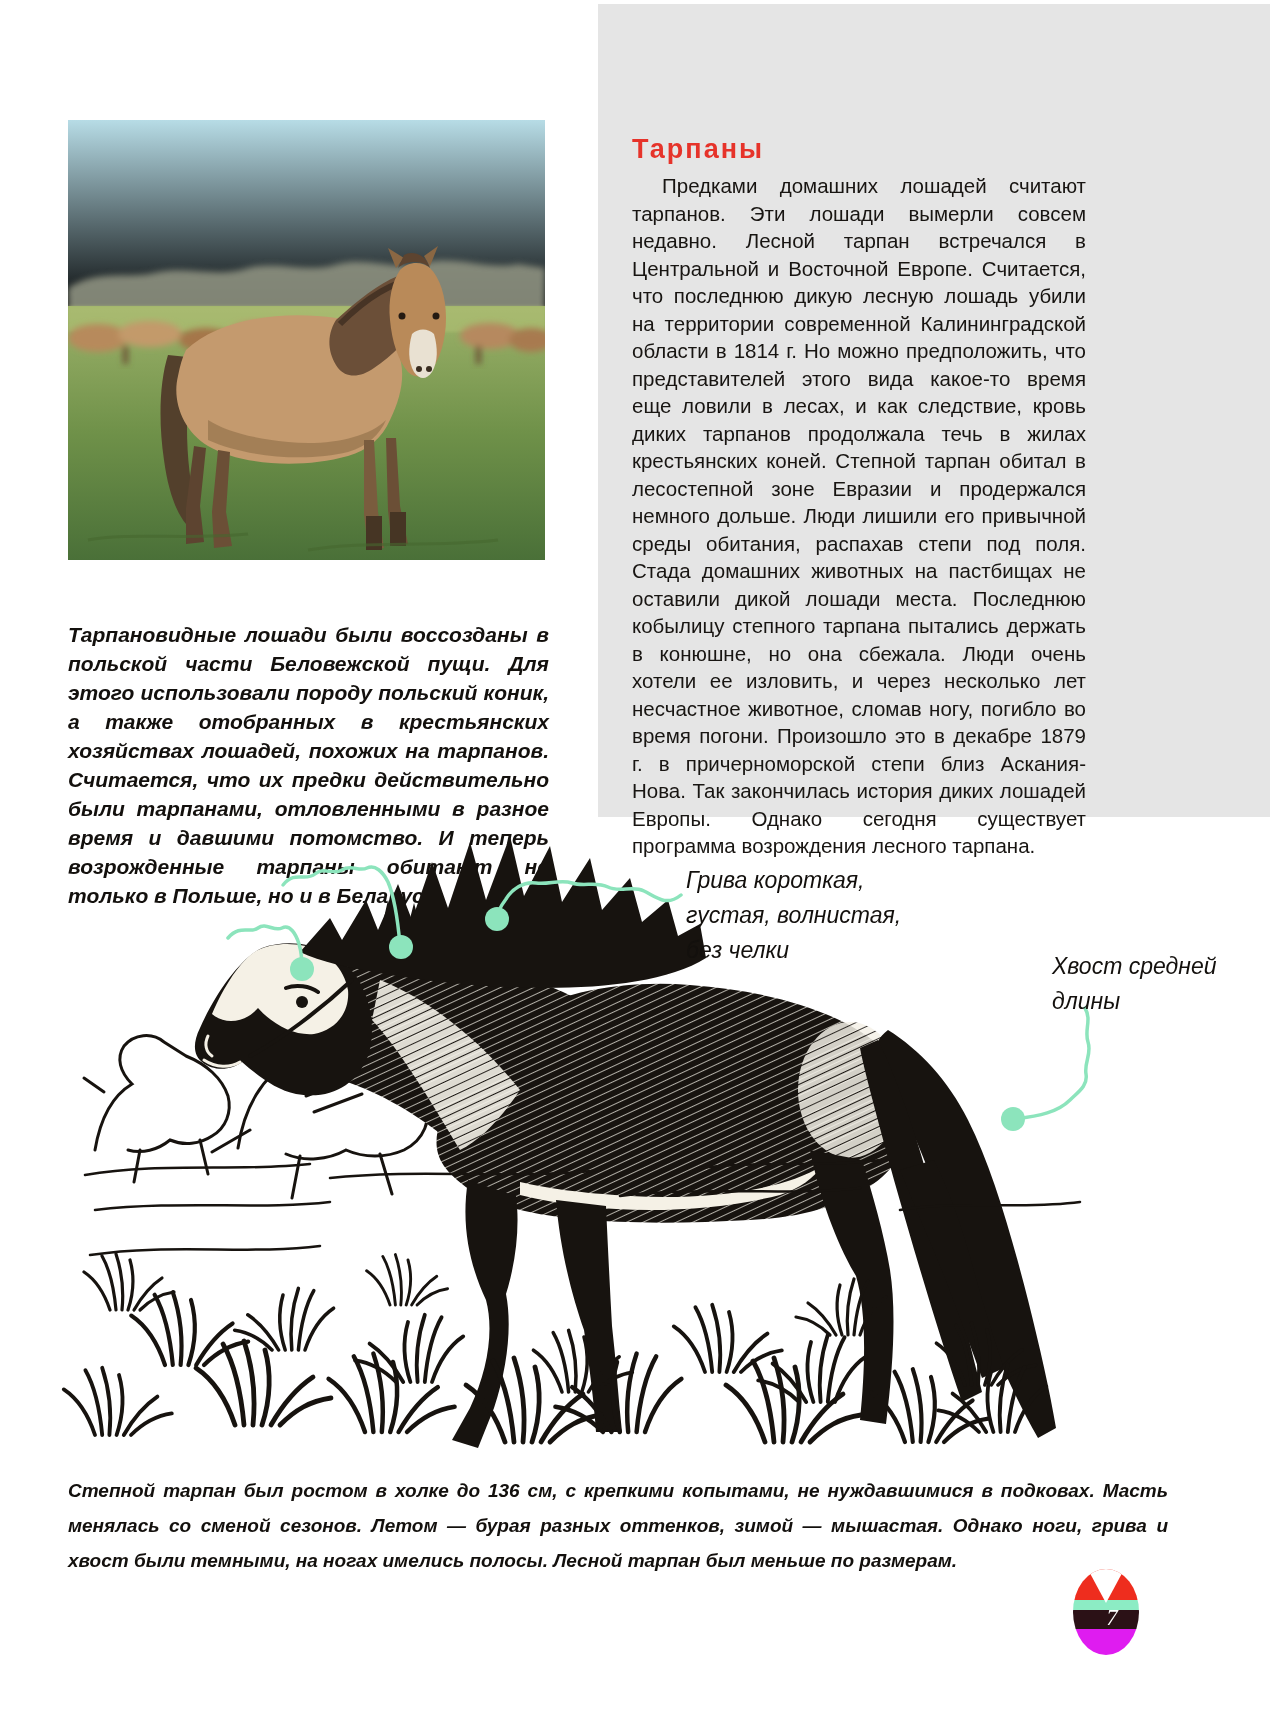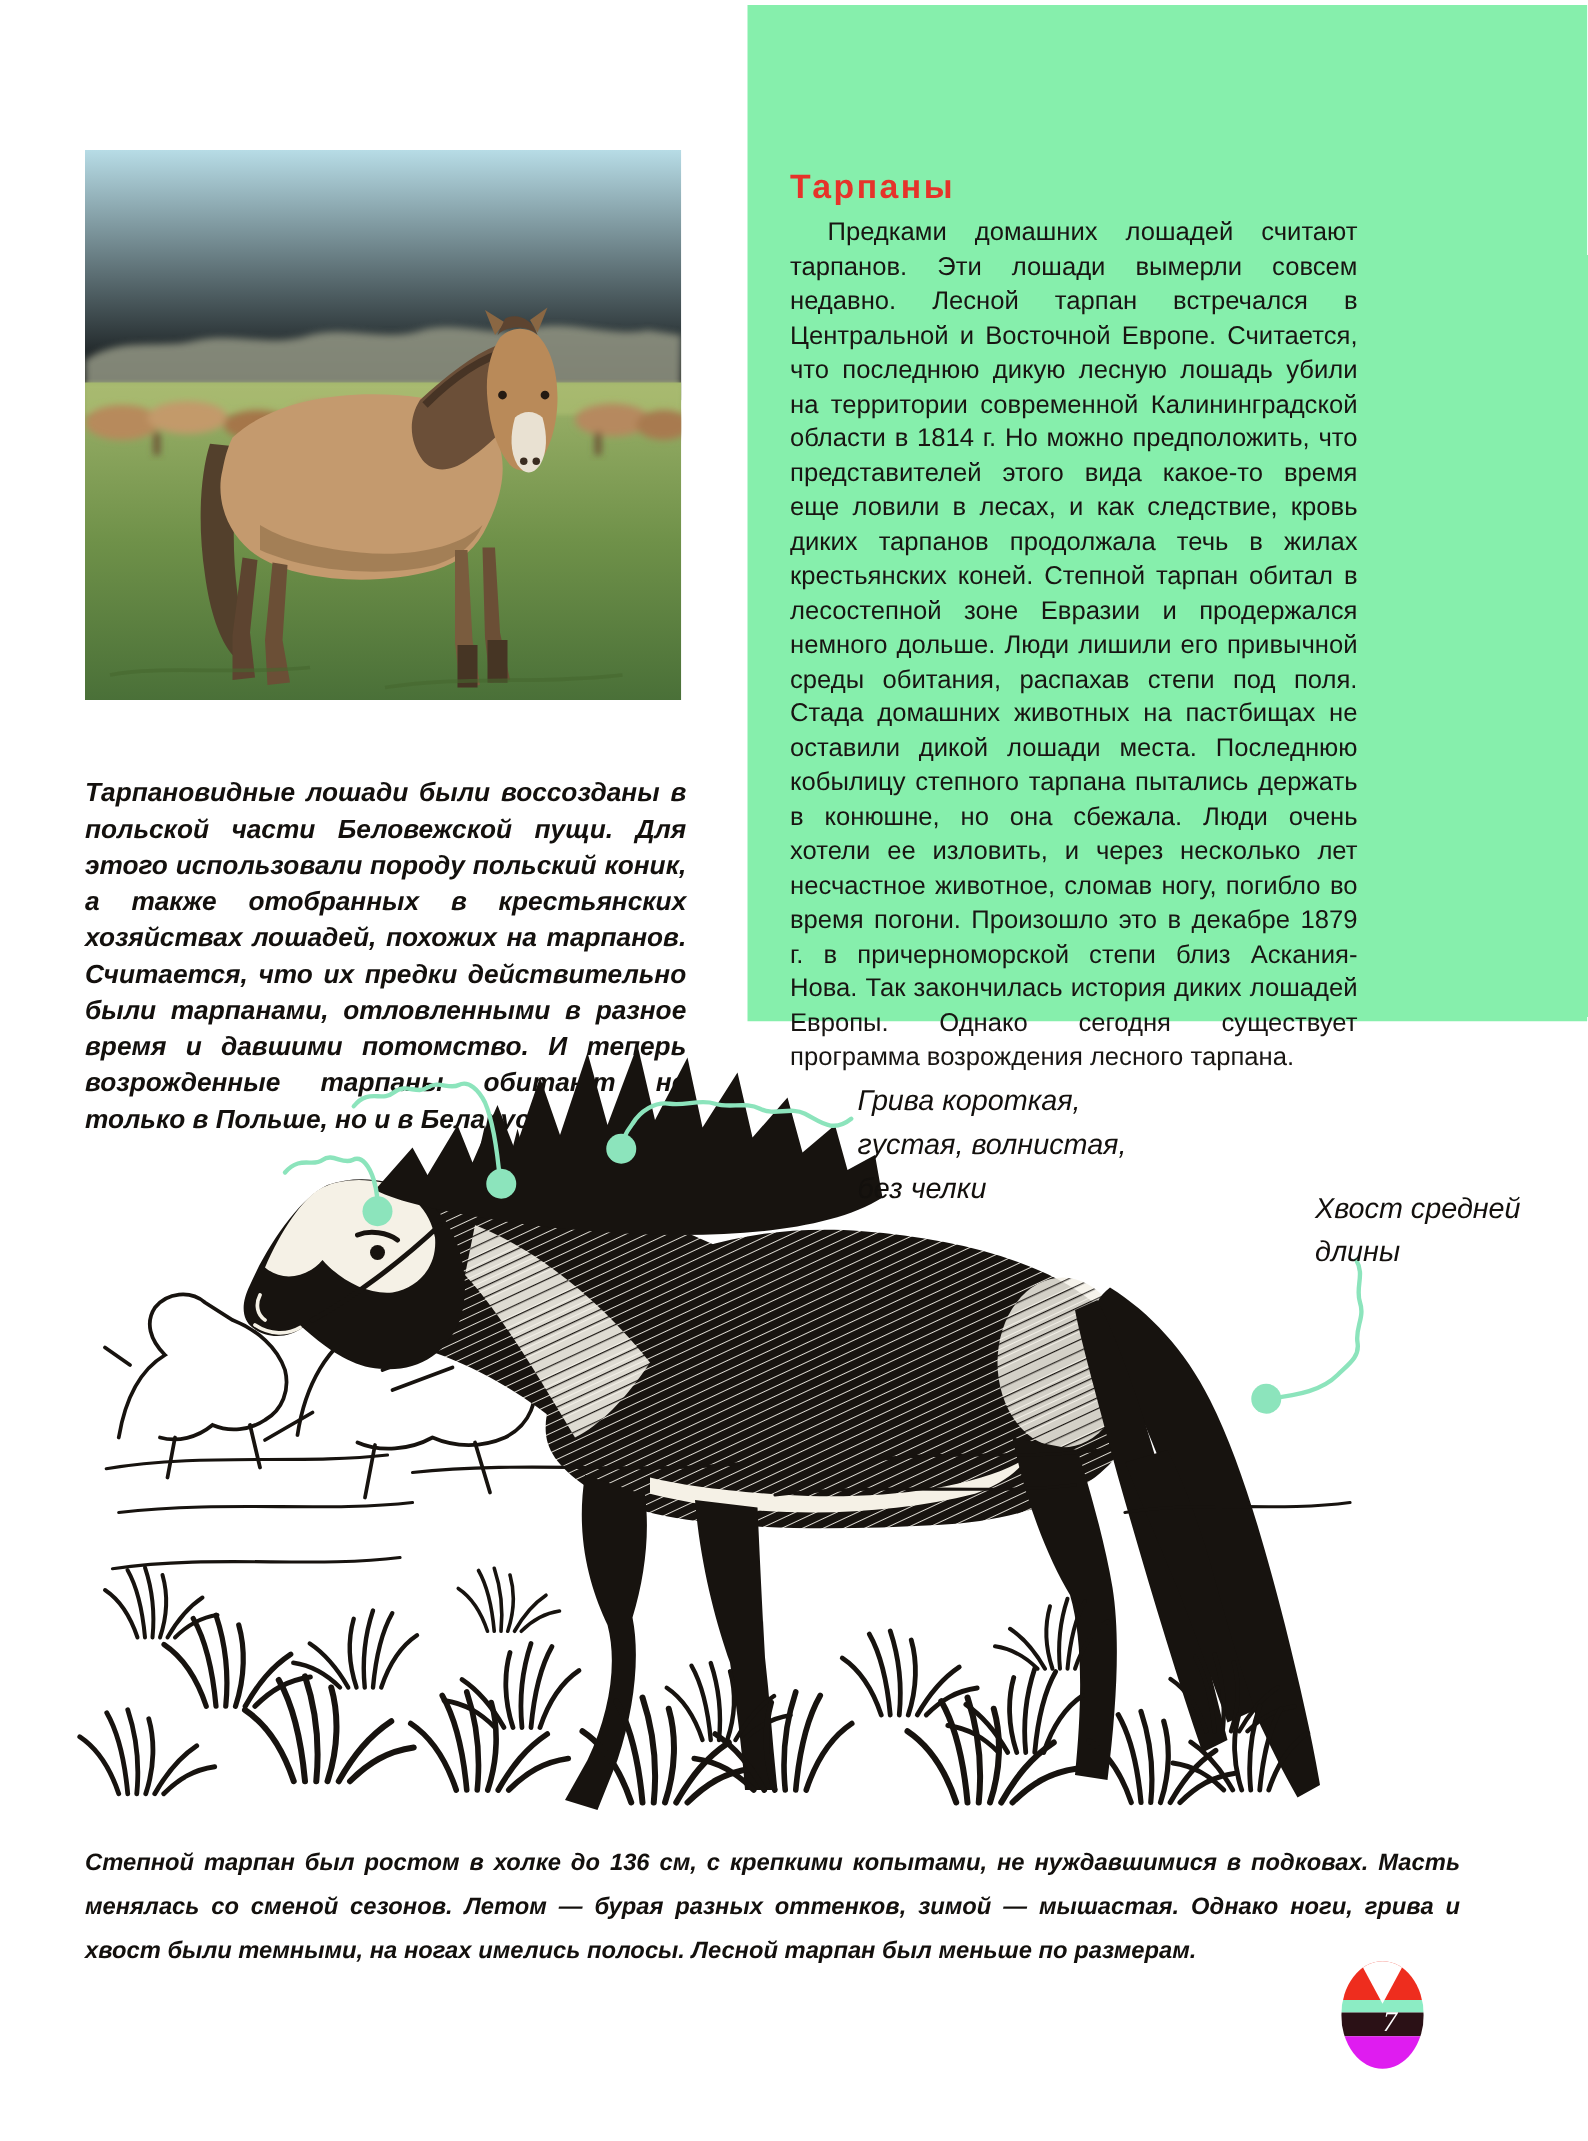--- a/index.html
+++ b/index.html
@@ -1,21 +1,21 @@
 <!DOCTYPE html>
 <html><head>
 <meta charset="utf-8">
 <style>
   html,body { margin:0; padding:0; background:#ffffff; }
   .page { position:relative; width:1270px; height:1713px; background:#ffffff;
           font-family:"Liberation Sans", sans-serif; overflow:hidden; }
 
   
   .panel { position:absolute; left:598px; top:4px; width:672px; height:813px;
-           background:#86efac; box-sizing:border-box; padding:130px 184px 0 34px; }
+           background:#e5e5e5; box-sizing:border-box; padding:130px 184px 0 34px; }
   .panel h1 { margin:0 0 7px 0; font-size:27px; letter-spacing:2px; color:#e6332a;
               font-weight:700; }
   .panel p  { margin:0; font-size:20.5px; line-height:27.5px; text-align:justify;
               text-indent:30px; color:#181512; }
 
   
   .photo { position:absolute; left:68px; top:120px; width:477px; height:440px; }
 
   .photo-caption { position:absolute; left:68px; top:620px; width:481px; margin:0;
                    font-style:italic; font-weight:700; font-size:21px; line-height:29px;

